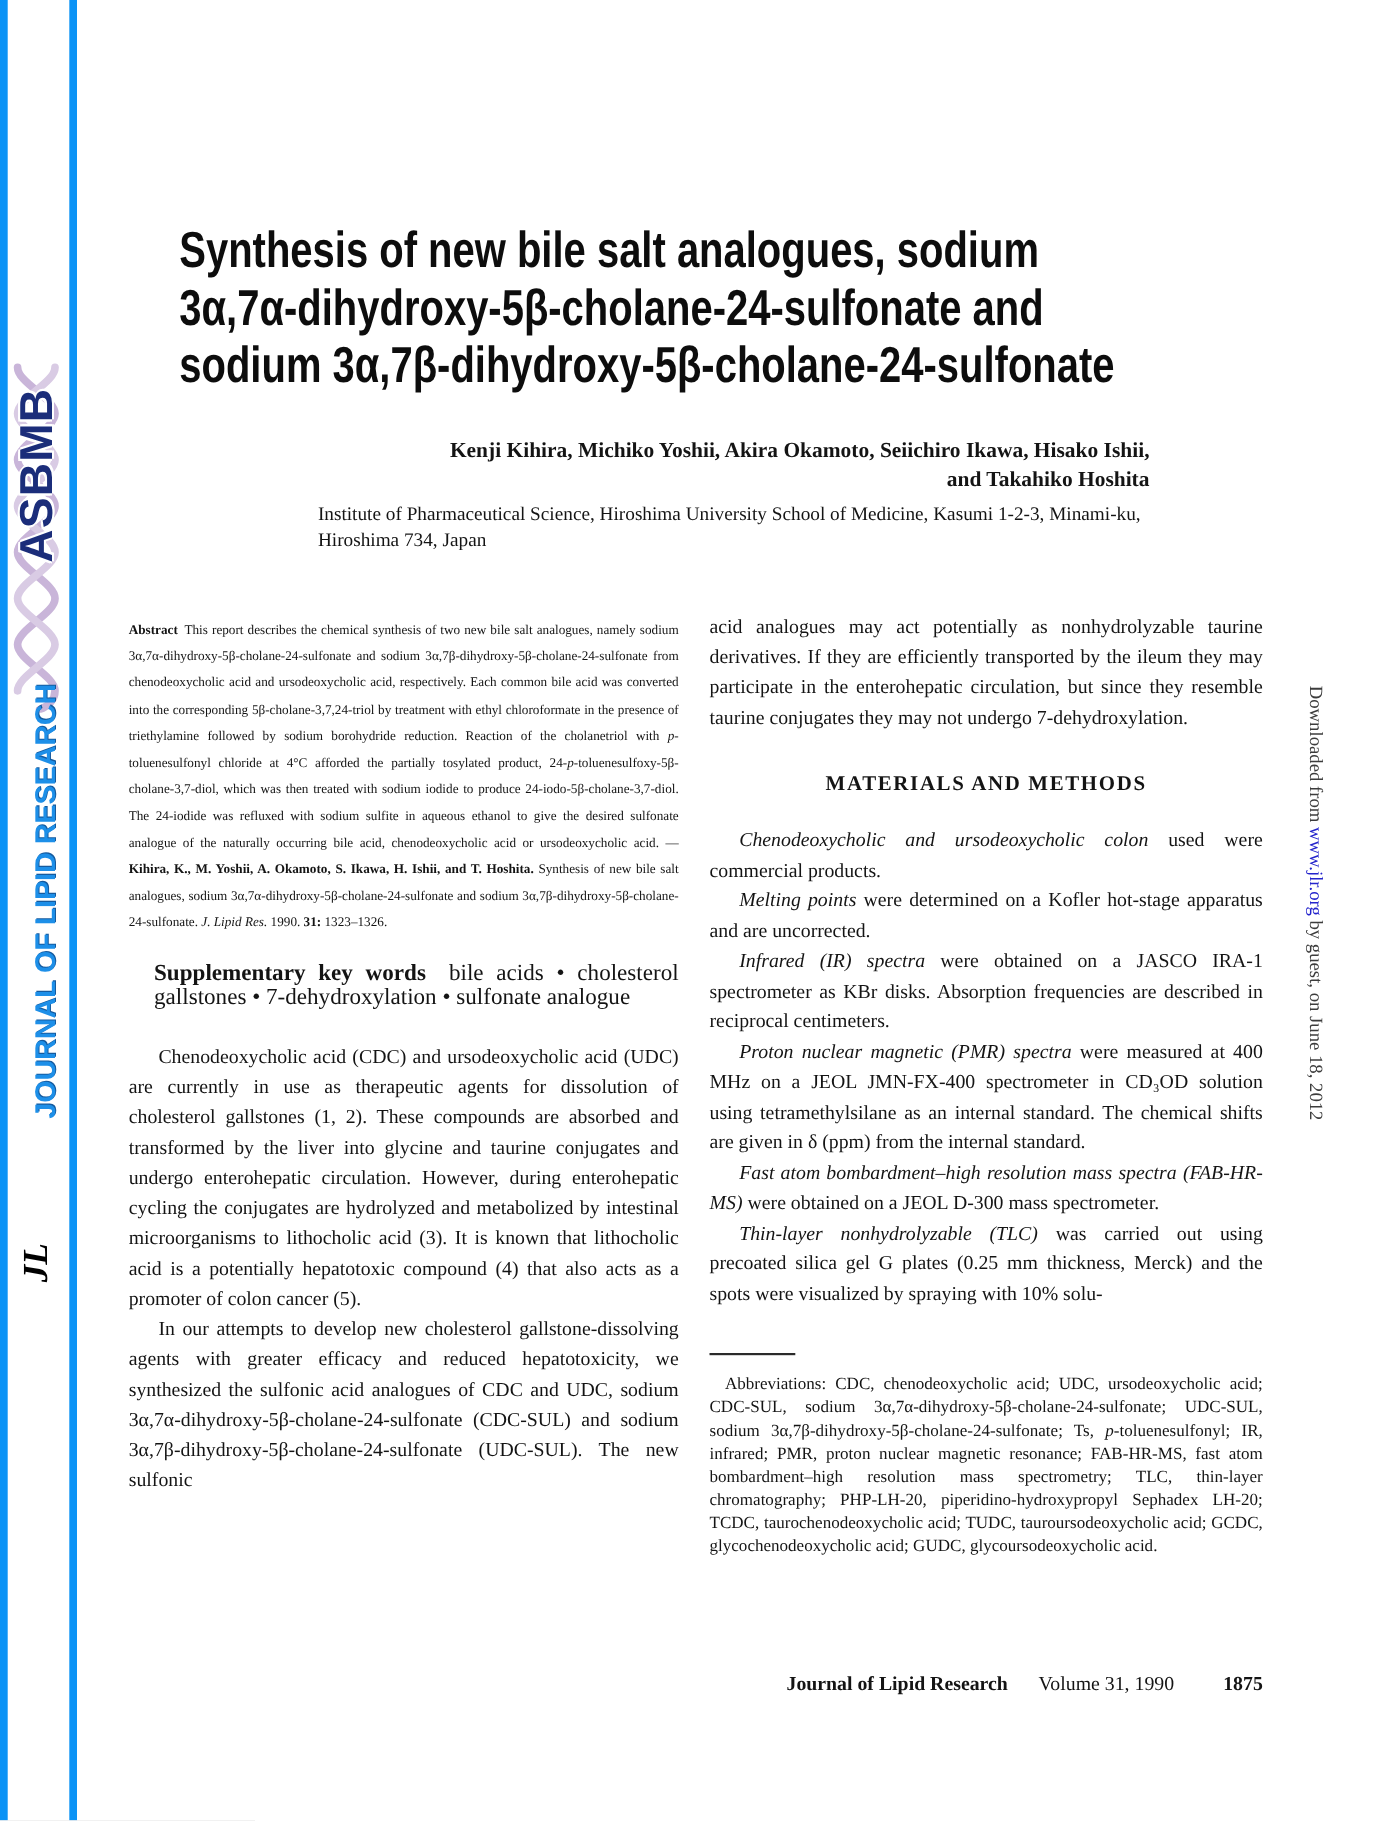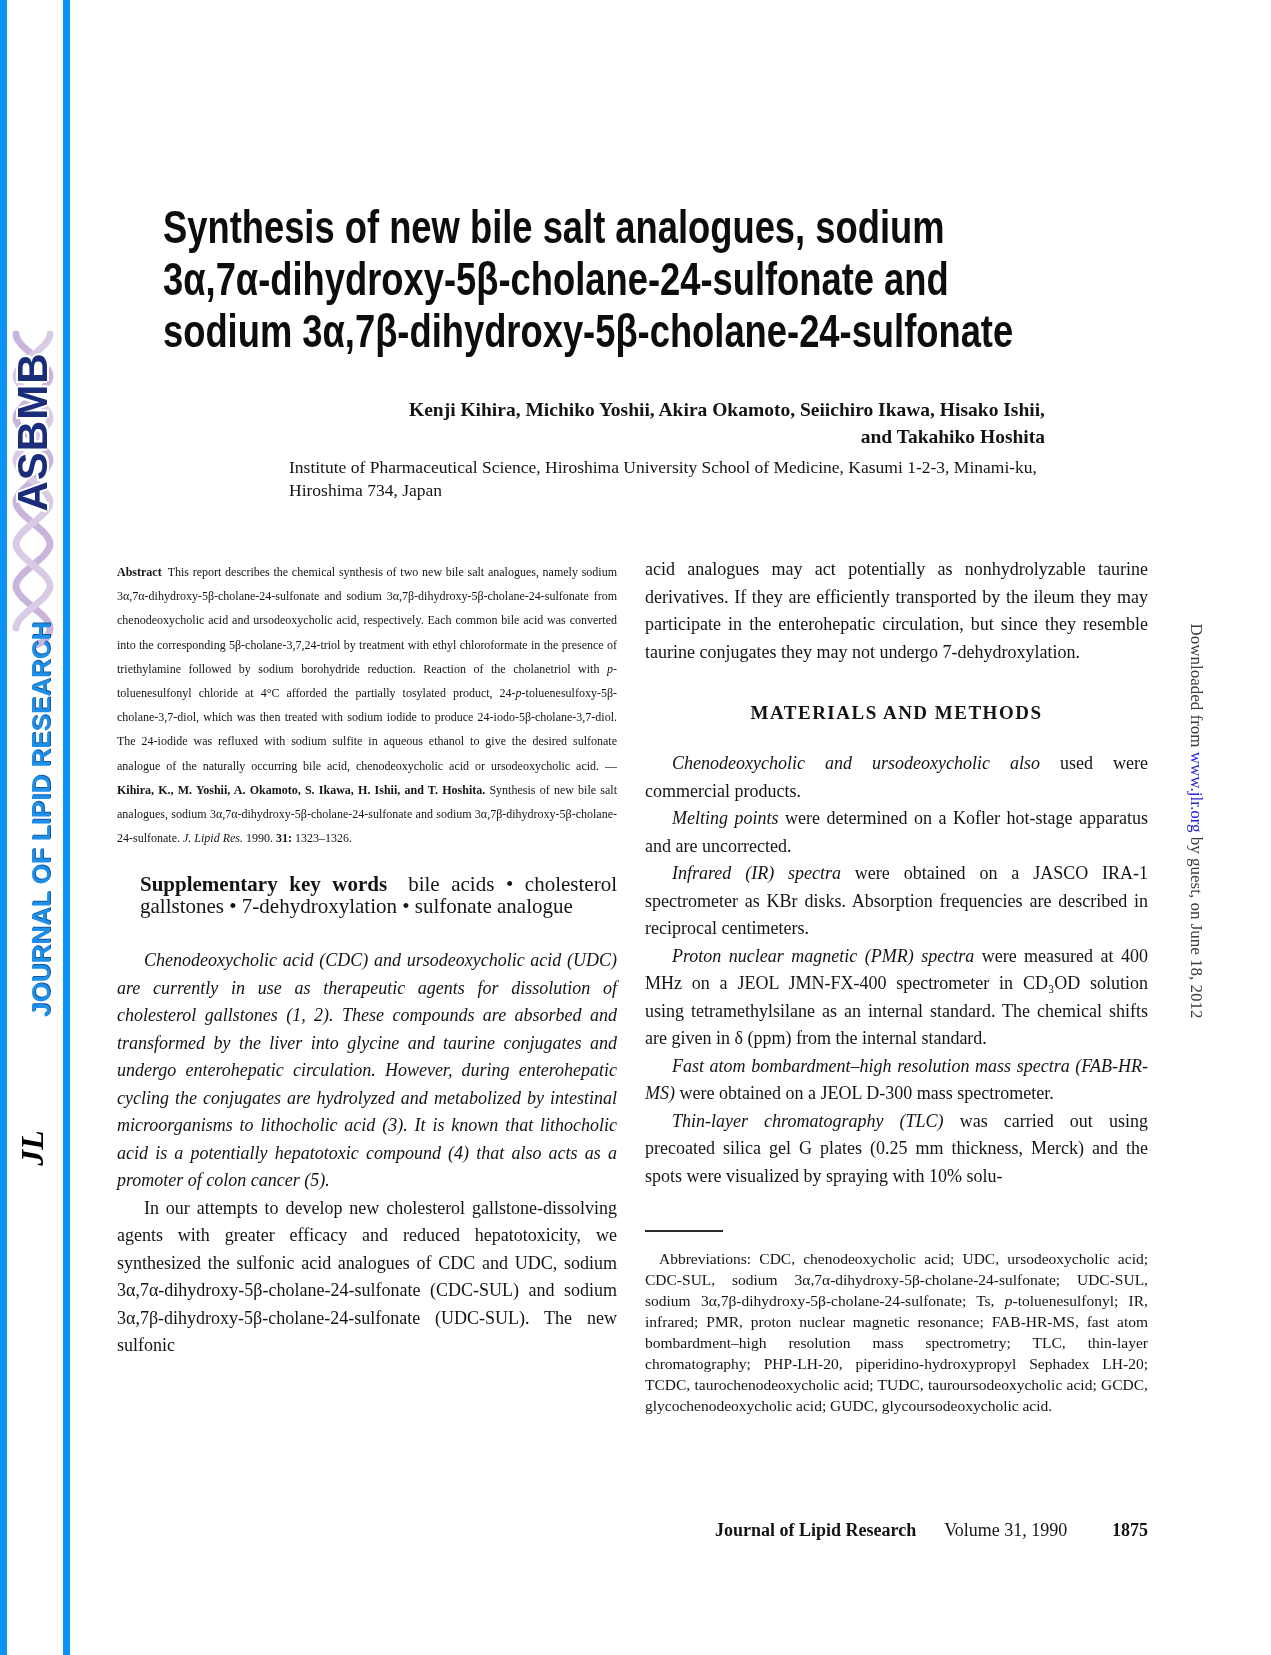--- a/index.html
+++ b/index.html
@@ -60,21 +60,21 @@
     font-size:17.5px;line-height:23px;
   }
   
   .col-left{position:absolute;left:117px;top:560px;width:500px;}
   .col-right{position:absolute;left:645px;top:556px;width:503px;}
   p{margin:0;}
   .abstract{font-size:12px;line-height:24.2px;text-align:justify;}
   .keywords{margin-top:24px;font-size:21px;line-height:21.5px;text-align:justify;margin-left:23px;}
   .body-p{font-size:18px;line-height:27.5px;text-align:justify;}
   .indent{text-indent:27px;}
-  .intro{margin-top:30px;font-style:italic;}
+  .intro{margin-top:30px;}
   .mm-heading{
     margin-top:36px;margin-bottom:26px;text-align:center;
     font-size:19px;font-weight:bold;letter-spacing:1.5px;
   }
   .fn-rule{margin-top:40px;width:78px;height:0;border-top:2px solid #2a2a2a;}
   .footnote{margin-top:16px;font-size:15.5px;line-height:21px;text-align:justify;text-indent:14px;}
   .run-b{font-weight:bold;}
   .run-i{font-style:italic;}
   
   .footer{
@@ -125,26 +125,26 @@
   <div class="col-left">
     <p class="abstract"><span class="run-b">Abstract</span><span> This report describes the chemical synthesis of two new bile salt analogues, namely sodium 3α,7α-dihydroxy-5β-cholane-24-sulfonate and sodium 3α,7β-dihydroxy-5β-cholane-24-sulfonate from chenodeoxycholic acid and ursodeoxycholic acid, respectively. Each common bile acid was converted into the corresponding 5β-cholane-3,7,24-triol by treatment with ethyl chloroformate in the presence of triethylamine followed by sodium borohydride reduction. Reaction of the cholanetriol with </span><span class="run-i">p</span><span>-toluenesulfonyl chloride at 4°C afforded the partially tosylated product, 24-</span><span class="run-i">p</span><span>-toluenesulfoxy-5β-cholane-3,7-diol, which was then treated with sodium iodide to produce 24-iodo-5β-cholane-3,7-diol. The 24-iodide was refluxed with sodium sulfite in aqueous ethanol to give the desired sulfonate analogue of the naturally occurring bile acid, chenodeoxycholic acid or ursodeoxycholic acid. — </span><span class="run-b">Kihira, K., M. Yoshii, A. Okamoto, S. Ikawa, H. Ishii, and T. Hoshita.</span><span> Synthesis of new bile salt analogues, sodium 3α,7α-dihydroxy-5β-cholane-24-sulfonate and sodium 3α,7β-dihydroxy-5β-cholane-24-sulfonate. </span><span class="run-i">J. Lipid Res.</span><span> 1990. </span><span class="run-b">31:</span><span> 1323–1326.</span></p>
     <p class="keywords"><span class="run-b">Supplementary key words</span><span>  bile acids • cholesterol gallstones • 7-dehydroxylation • sulfonate analogue</span></p>
     <p class="body-p indent intro">Chenodeoxycholic acid (CDC) and ursodeoxycholic acid (UDC) are currently in use as therapeutic agents for dissolution of cholesterol gallstones (1, 2). These compounds are absorbed and transformed by the liver into glycine and taurine conjugates and undergo enterohepatic circulation. However, during enterohepatic cycling the conjugates are hydrolyzed and metabolized by intestinal microorganisms to lithocholic acid (3). It is known that lithocholic acid is a potentially hepatotoxic compound (4) that also acts as a promoter of colon cancer (5).</p>
     <p class="body-p indent">In our attempts to develop new cholesterol gallstone-dissolving agents with greater efficacy and reduced hepatotoxicity, we synthesized the sulfonic acid analogues of CDC and UDC, sodium 3α,7α-dihydroxy-5β-cholane-24-sulfonate (CDC-SUL) and sodium 3α,7β-dihydroxy-5β-cholane-24-sulfonate (UDC-SUL). The new sulfonic</p>
   </div>
 
   <div class="col-right">
     <p class="body-p">acid analogues may act potentially as nonhydrolyzable taurine derivatives. If they are efficiently transported by the ileum they may participate in the enterohepatic circulation, but since they resemble taurine conjugates they may not undergo 7-dehydroxylation.</p>
     <h2 class="mm-heading">MATERIALS AND METHODS</h2>
-    <p class="body-p indent"><span class="run-i">Chenodeoxycholic and ursodeoxycholic also</span><span> used were commercial products.</span></p>
+    <p class="body-p indent"><span class="run-i">Chenodeoxycholic and ursodeoxycholic colon</span><span> used were commercial products.</span></p>
     <p class="body-p indent"><span class="run-i">Melting points</span><span> were determined on a Kofler hot-stage apparatus and are uncorrected.</span></p>
     <p class="body-p indent"><span class="run-i">Infrared (IR) spectra</span><span> were obtained on a JASCO IRA-1 spectrometer as KBr disks. Absorption frequencies are described in reciprocal centimeters.</span></p>
     <p class="body-p indent"><span class="run-i">Proton nuclear magnetic (PMR) spectra</span><span> were measured at 400 MHz on a JEOL JMN-FX-400 spectrometer in CD₃OD solution using tetramethylsilane as an internal standard. The chemical shifts are given in δ (ppm) from the internal standard.</span></p>
     <p class="body-p indent"><span class="run-i">Fast atom bombardment–high resolution mass spectra (FAB-HR-MS)</span><span> were obtained on a JEOL D-300 mass spectrometer.</span></p>
-    <p class="body-p indent"><span class="run-i">Thin-layer chromatography (TLC)</span><span> was carried out using precoated silica gel G plates (0.25 mm thickness, Merck) and the spots were visualized by spraying with 10% solu-</span></p>
+    <p class="body-p indent"><span class="run-i">Thin-layer nonhydrolyzable (TLC)</span><span> was carried out using precoated silica gel G plates (0.25 mm thickness, Merck) and the spots were visualized by spraying with 10% solu-</span></p>
     <div class="fn-rule"></div>
     <p class="footnote"><span>Abbreviations: CDC, chenodeoxycholic acid; UDC, ursodeoxycholic acid; CDC-SUL, sodium 3α,7α-dihydroxy-5β-cholane-24-sulfonate; UDC-SUL, sodium 3α,7β-dihydroxy-5β-cholane-24-sulfonate; Ts, </span><span class="run-i">p</span><span>-toluenesulfonyl; IR, infrared; PMR, proton nuclear magnetic resonance; FAB-HR-MS, fast atom bombardment–high resolution mass spectrometry; TLC, thin-layer chromatography; PHP-LH-20, piperidino-hydroxypropyl Sephadex LH-20; TCDC, taurochenodeoxycholic acid; TUDC, tauroursodeoxycholic acid; GCDC, glycochenodeoxycholic acid; GUDC, glycoursodeoxycholic acid.</span></p>
   </div>
 
   <div class="footer">
     <span class="journal">Journal of Lipid Research</span>
     <span class="volume">Volume 31, 1990</span>
     <span class="pageno">1875</span>
   </div>
 

